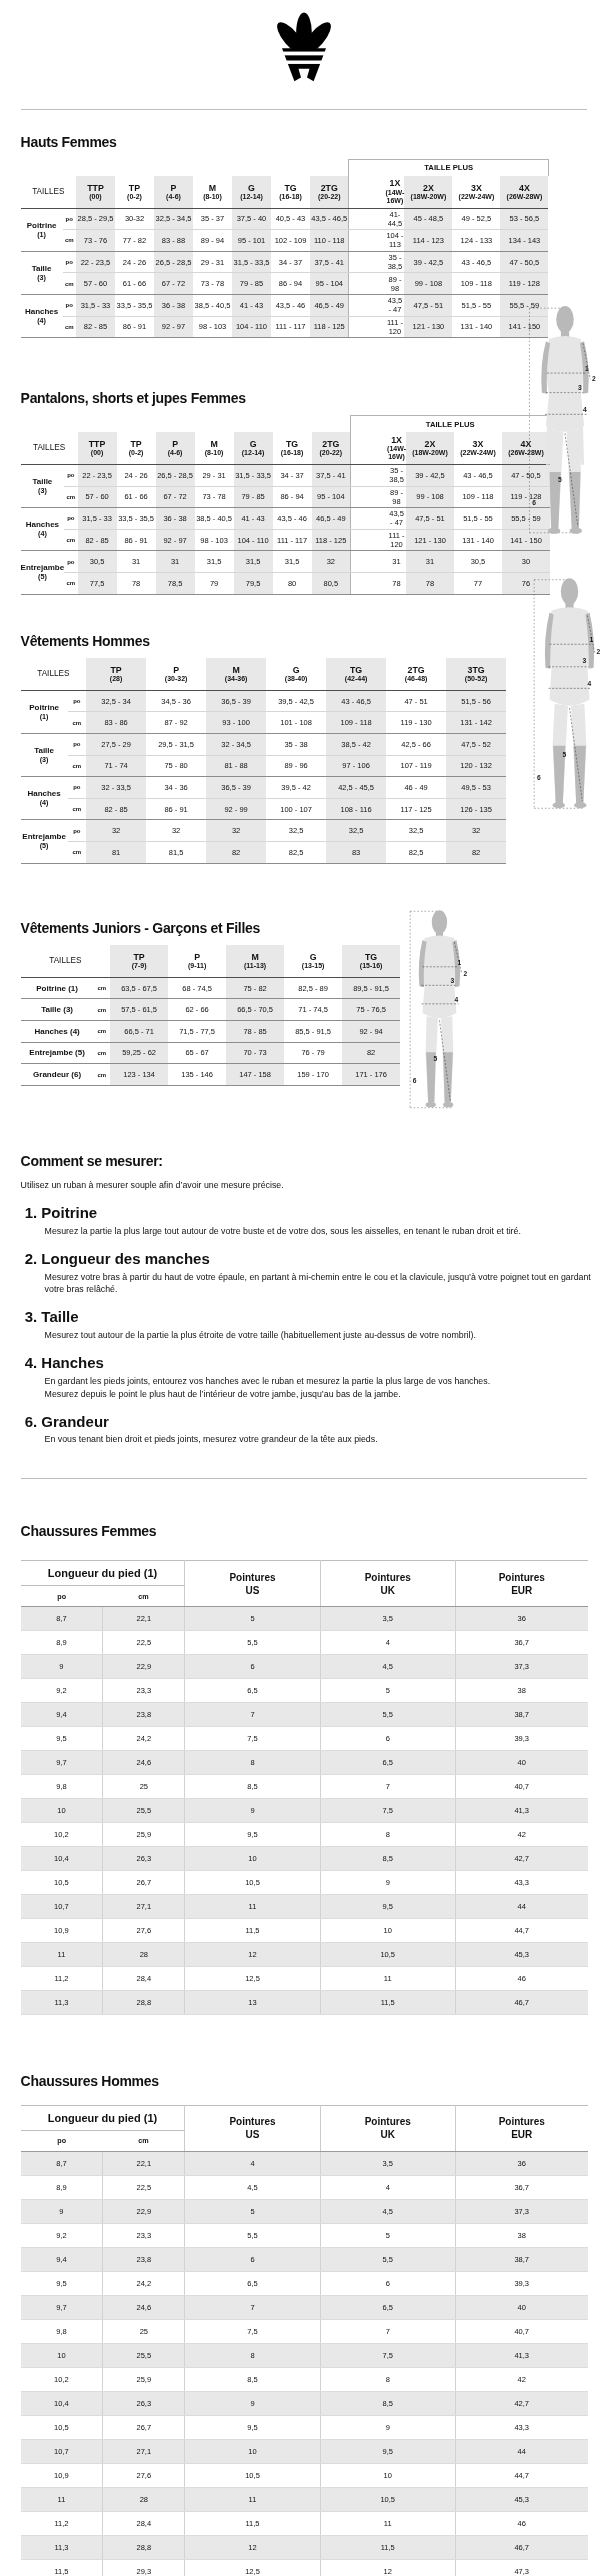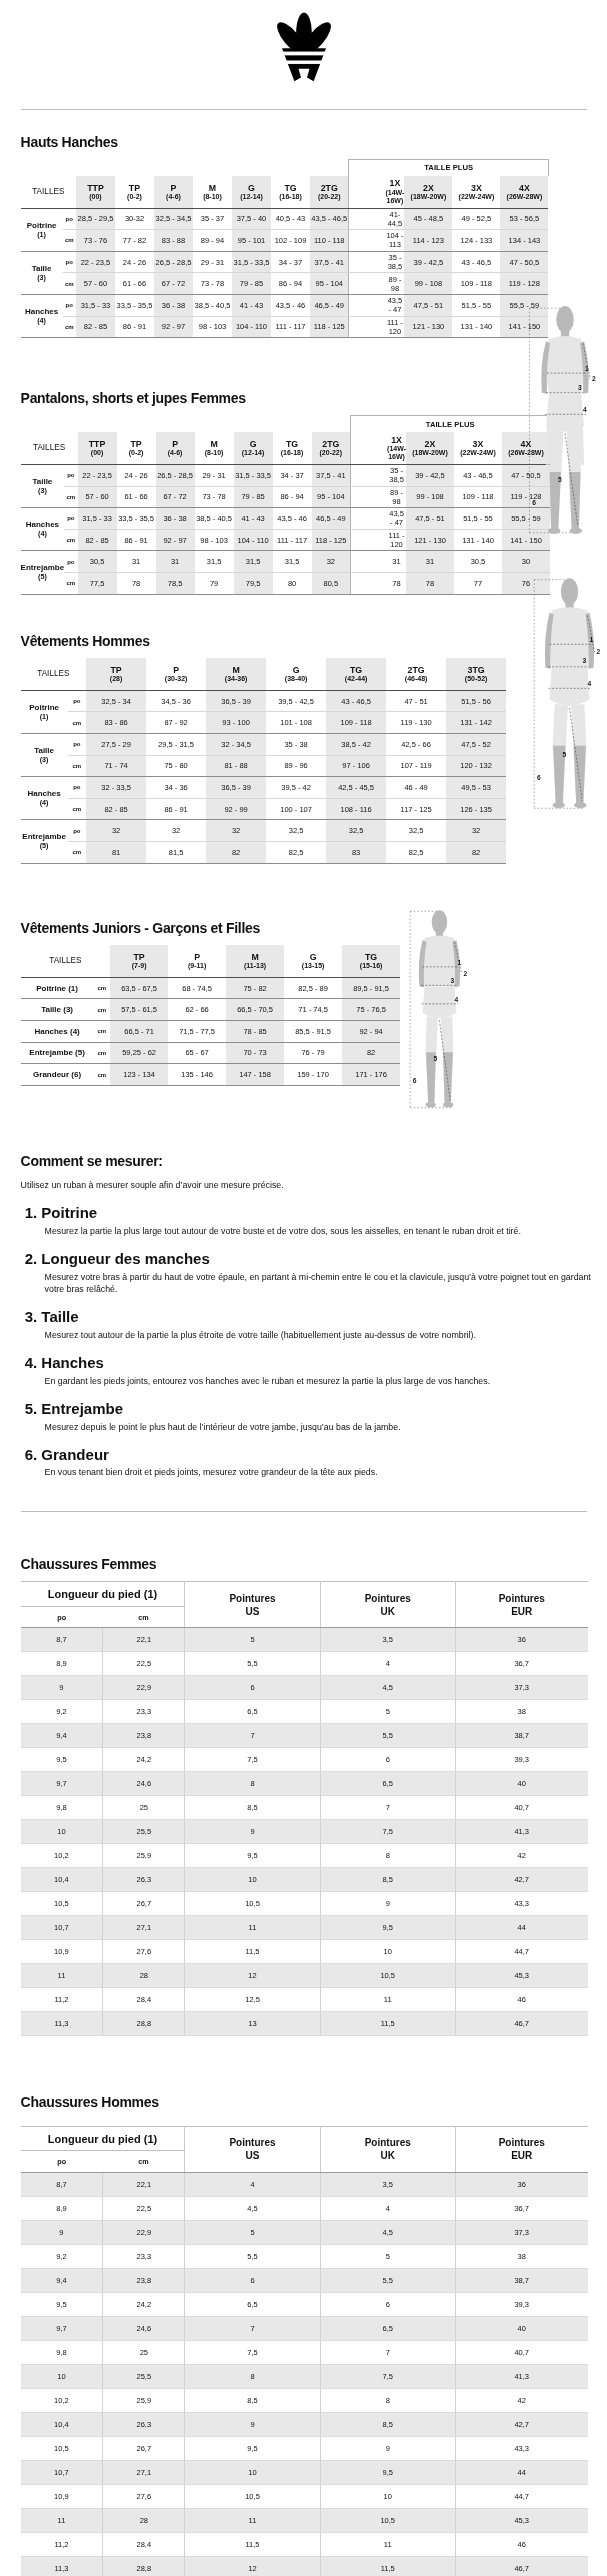--- a/index.html
+++ b/index.html
@@ -69,21 +69,21 @@
         <rect x="18" y="72" width="84" height="5"></rect>
         <path d="M60 112 L52 84 L68 84 Z"></path>
       </g>
     </svg>
   </header>
 
   <hr class="rule">
 
   <div class="relwrap">
     <section style="padding-top:24px;">
-      <h2>Hauts Hanches</h2>
+      <h2>Hauts Femmes</h2>
       <div id="tbl-tops">
           <table class="ctable">
             <colgroup>
               <col style="width: 42px;">
               <col style="width: 13.4px;">
               <col style="width: 39px;">
               <col style="width: 39px;">
               <col style="width: 39px;">
               <col style="width: 39px;">
               <col style="width: 39px;">
@@ -773,31 +773,30 @@
     <p class="intro">Utilisez un ruban à mesurer souple afin d’avoir une mesure précise.</p>
     <div id="guide-items">
         <h3>1. Poitrine</h3>
         <p class="item-p">Mesurez la partie la plus large tout autour de votre buste et de votre dos, sous les aisselles, en tenant le ruban droit et tiré.</p>
         <h3>2. Longueur des manches</h3>
         <p class="item-p">Mesurez votre bras à partir du haut de votre épaule, en partant à mi-chemin entre le cou et la clavicule, jusqu’à votre poignet tout en gardant votre bras relâché.</p>
         <h3>3. Taille</h3>
         <p class="item-p">Mesurez tout autour de la partie la plus étroite de votre taille (habituellement juste au-dessus de votre nombril).</p>
         <h3>4. Hanches</h3>
         <p class="item-p">En gardant les pieds joints, entourez vos hanches avec le ruban et mesurez la partie la plus large de vos hanches.</p>
-        <h3>5. Entrejambe</h3>
         <p class="item-p">Mesurez depuis le point le plus haut de l’intérieur de votre jambe, jusqu’au bas de la jambe.</p>
         <h3>6. Grandeur</h3>
         <p class="item-p">En vous tenant bien droit et pieds joints, mesurez votre grandeur de la tête aux pieds.</p>
       </div>
   </section>
 
   <hr class="rule" style="margin-top:32px;">
 
   <section style="padding-top:44px;">
-    <h2 style="margin-bottom:9px;">Chaussures Femmes</h2>
+    <h2 style="margin-bottom:21px;">Chaussures Femmes</h2>
     <div id="tbl-shoes-w">
         <table class="stable">
           <colgroup>
             <col style="width: 82px;">
             <col style="width: 82px;">
             <col style="width: 135px;">
             <col style="width: 135px;">
             <col style="width: 132px;">
           </colgroup>
           <thead>

